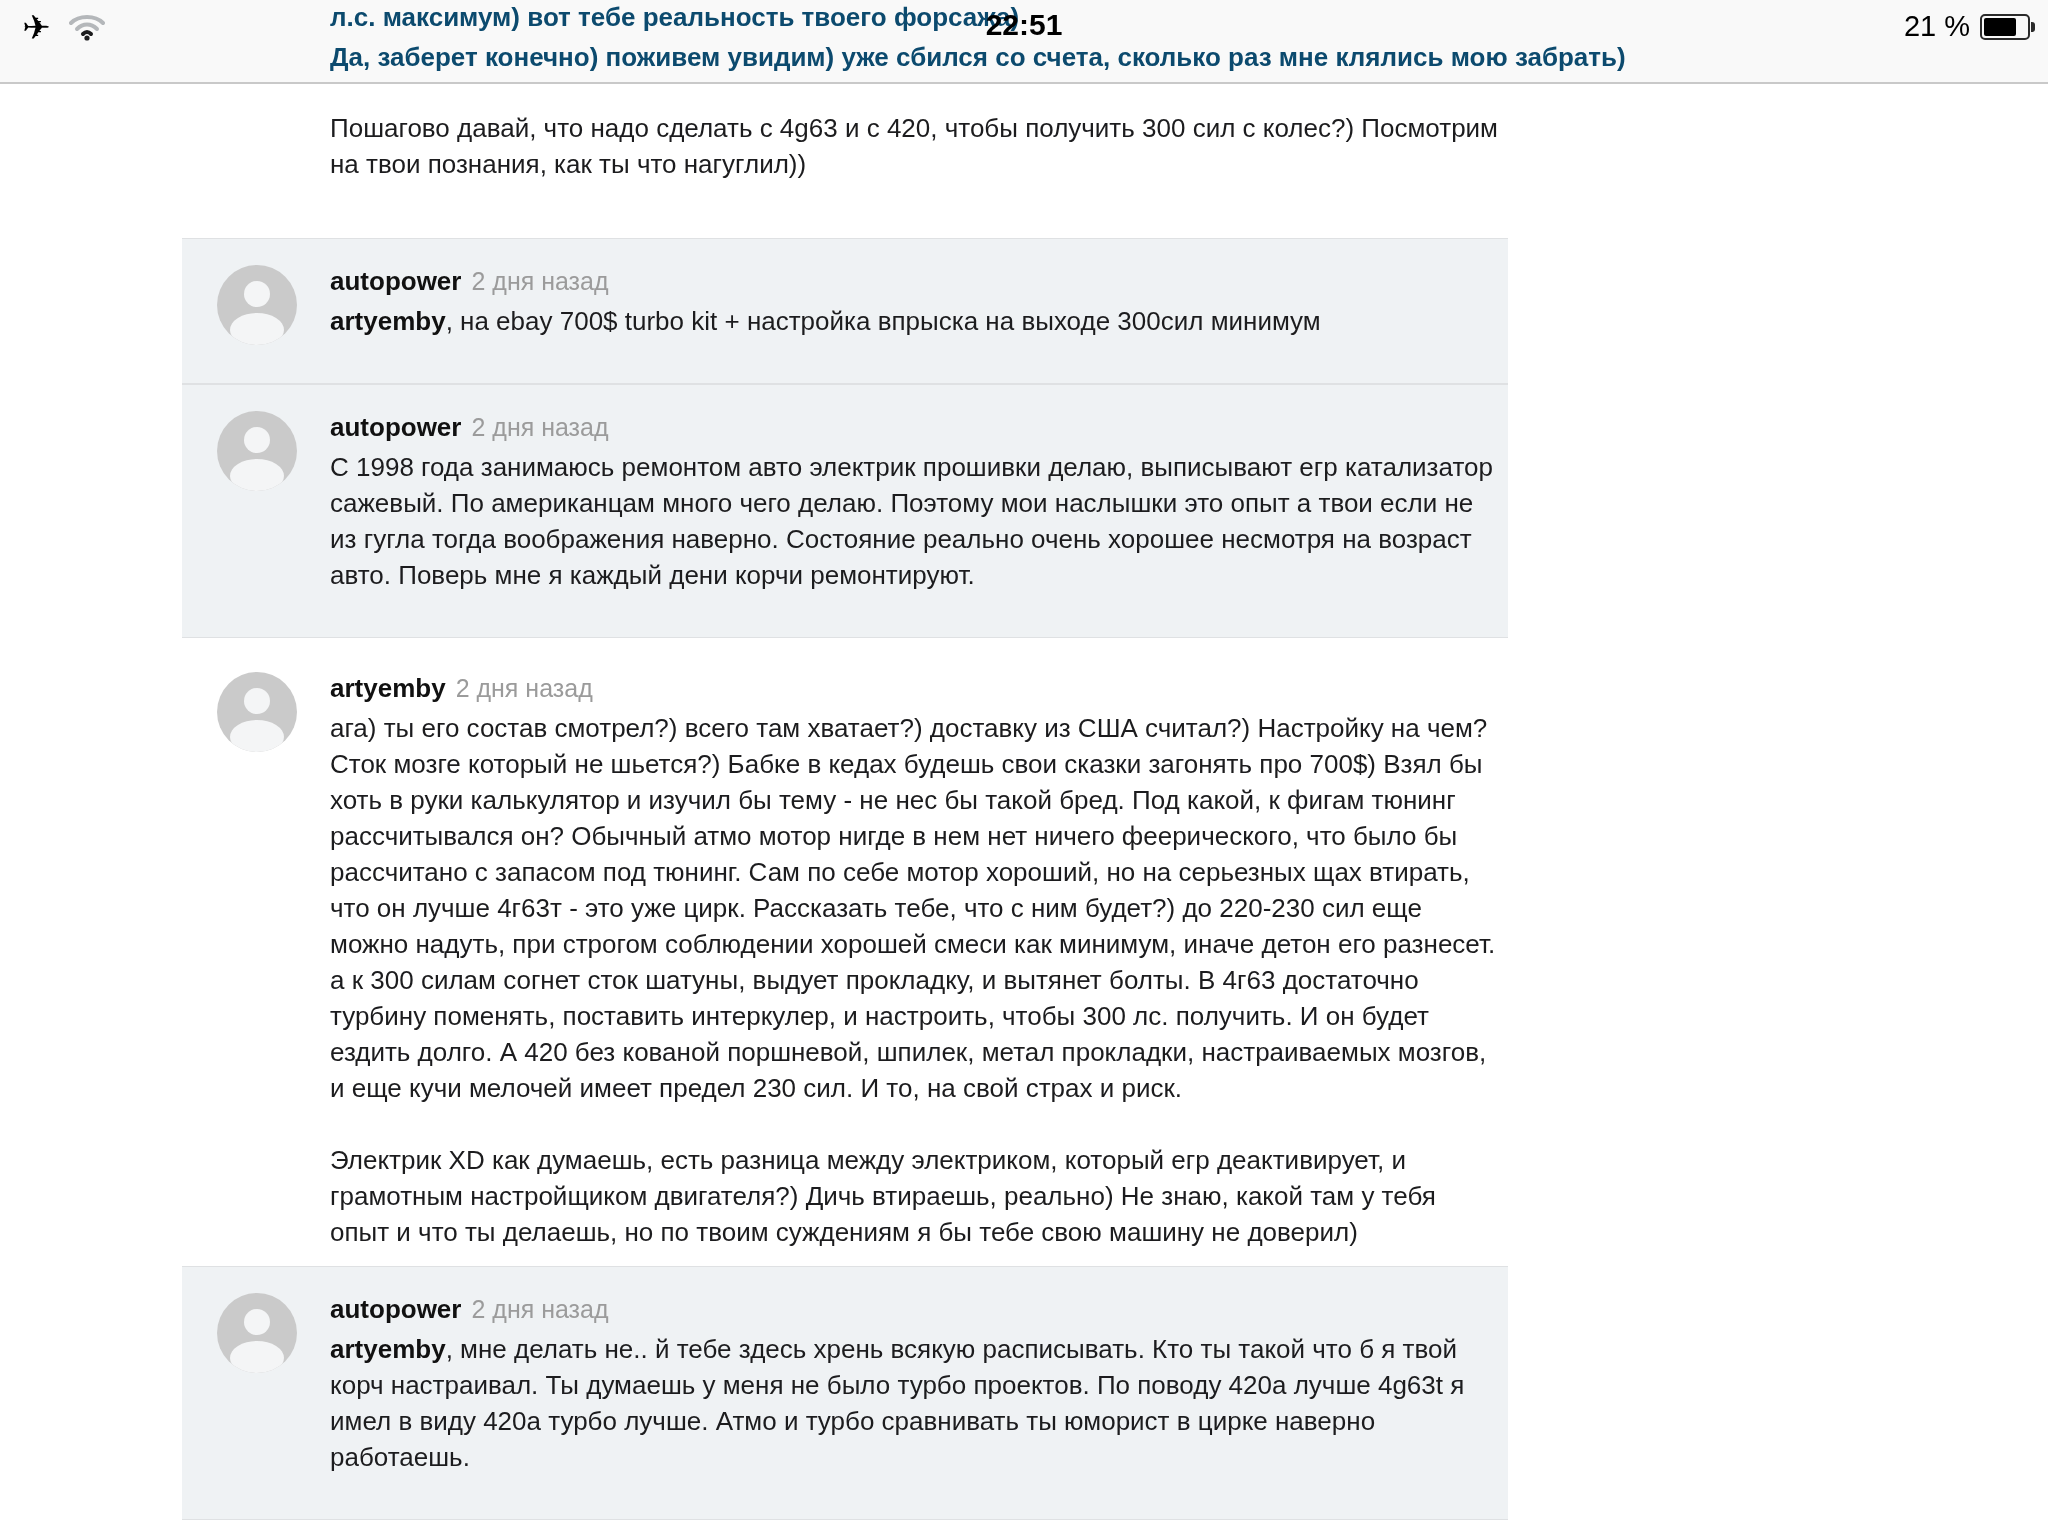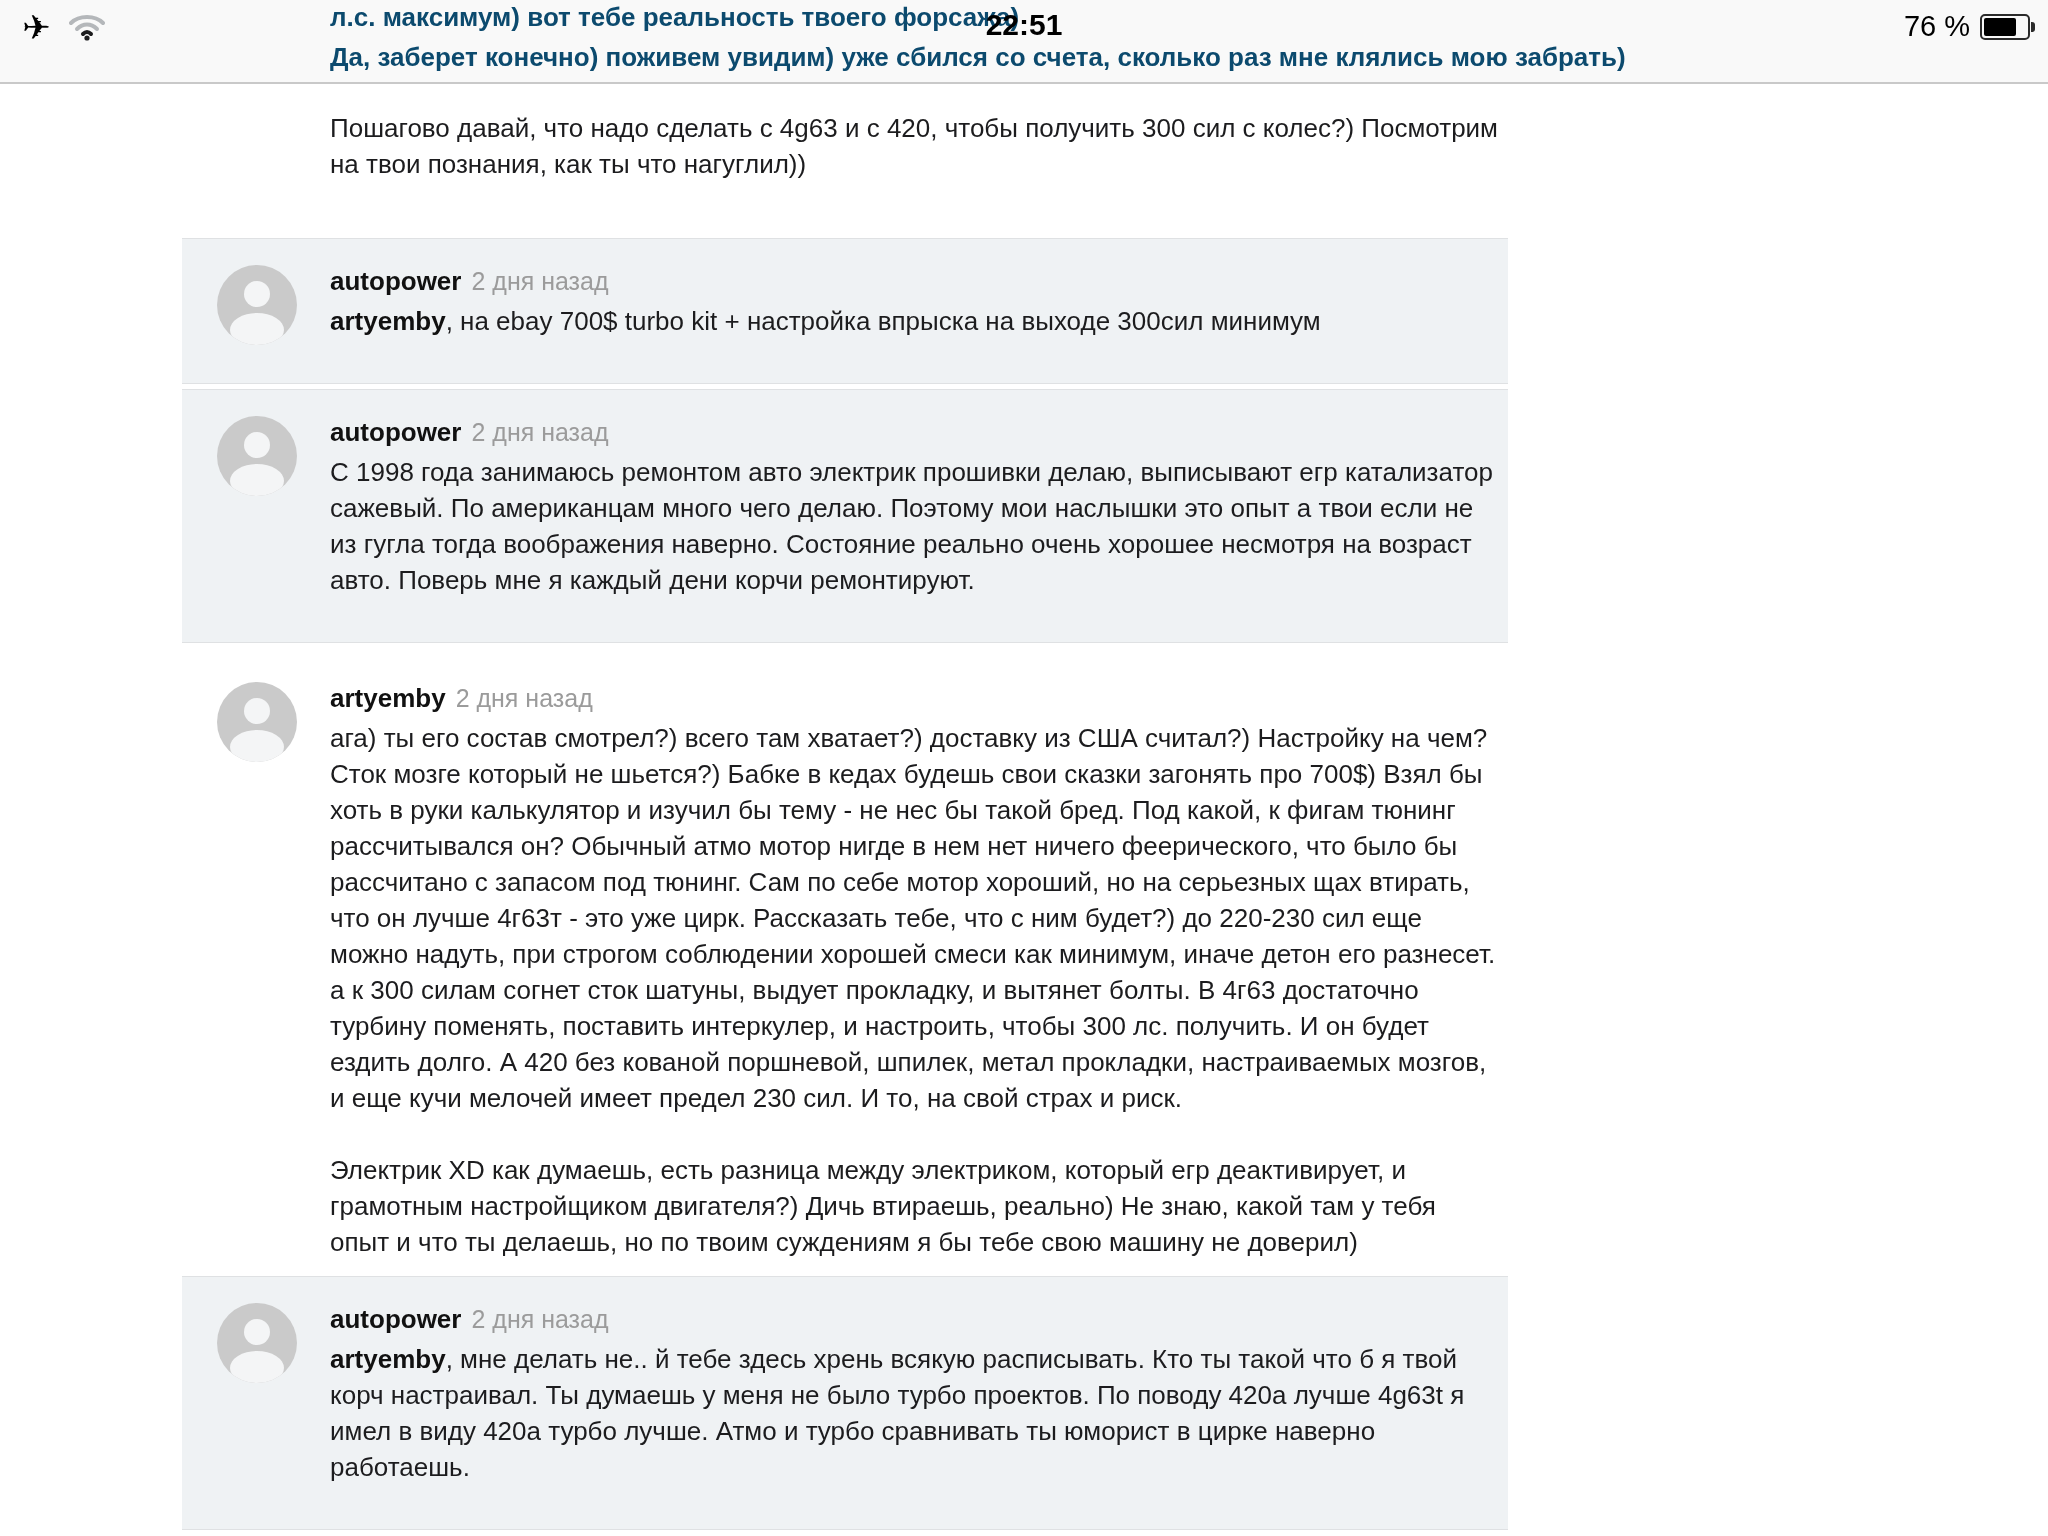--- a/index.html
+++ b/index.html
@@ -45,21 +45,20 @@
     margin:26px 0 0 148px;width:1170px;
     font-size:26px;line-height:36px;color:#1c1c1e;
   }
   .comments{margin-top:56px;}
 
   .comment{position:relative;padding:26px 8px 44px 148px;}
   .comment .body{width:1170px;font-size:26px;line-height:36px;}
   .comment.highlighted{
     background:#eff2f4;
     border-top:1px solid #dfe1e3;border-bottom:1px solid #dfe1e3;
-    margin-bottom:5px;
   }
   .comment.plain{padding-top:34px;padding-bottom:16px;}
 
   .avatar{
     position:absolute;left:35px;top:26px;width:80px;height:80px;border-radius:50%;
     background:#cacaca;overflow:hidden;
   }
   .comment.plain .avatar{top:34px;}
   .avatar .head{position:absolute;left:27px;top:16px;width:26px;height:26px;border-radius:50%;background:#f4f5f6;}
   .avatar .shoulders{position:absolute;left:13px;top:48px;width:54px;height:34px;border-radius:50%;background:#f4f5f6;}
@@ -89,21 +88,21 @@
       <path d="M8 16 C14 10, 22 10, 28 16" fill="none" stroke="#b4b7ba" stroke-width="4" stroke-linecap="round"></path>
       <path d="M14 21 C16.5 18.5, 19.5 18.5, 22 21" fill="none" stroke="#1c1c1e" stroke-width="4" stroke-linecap="round"></path>
       <circle cx="18" cy="25" r="2.6" fill="#1c1c1e"></circle>
     </svg>
   </div>
 
   <div class="sb-time">22:51</div>
 
 
   <div class="sb-right">
-    <span class="sb-batt-label">76 %</span>
+    <span class="sb-batt-label">21 %</span>
     <span class="battery">
       <span class="fill" id="batt-fill" style="width: 32px;"></span>
       <span class="nub"></span>
     </span>
   </div>
 </div>
 
 <div class="page">
   <div class="intro">Пошагово давай, что надо сделать с 4g63 и с 420, чтобы получить 300 сил с колес?) Посмотрим на твои познания, как ты что нагуглил))</div>
   <div class="comments" id="comments">

